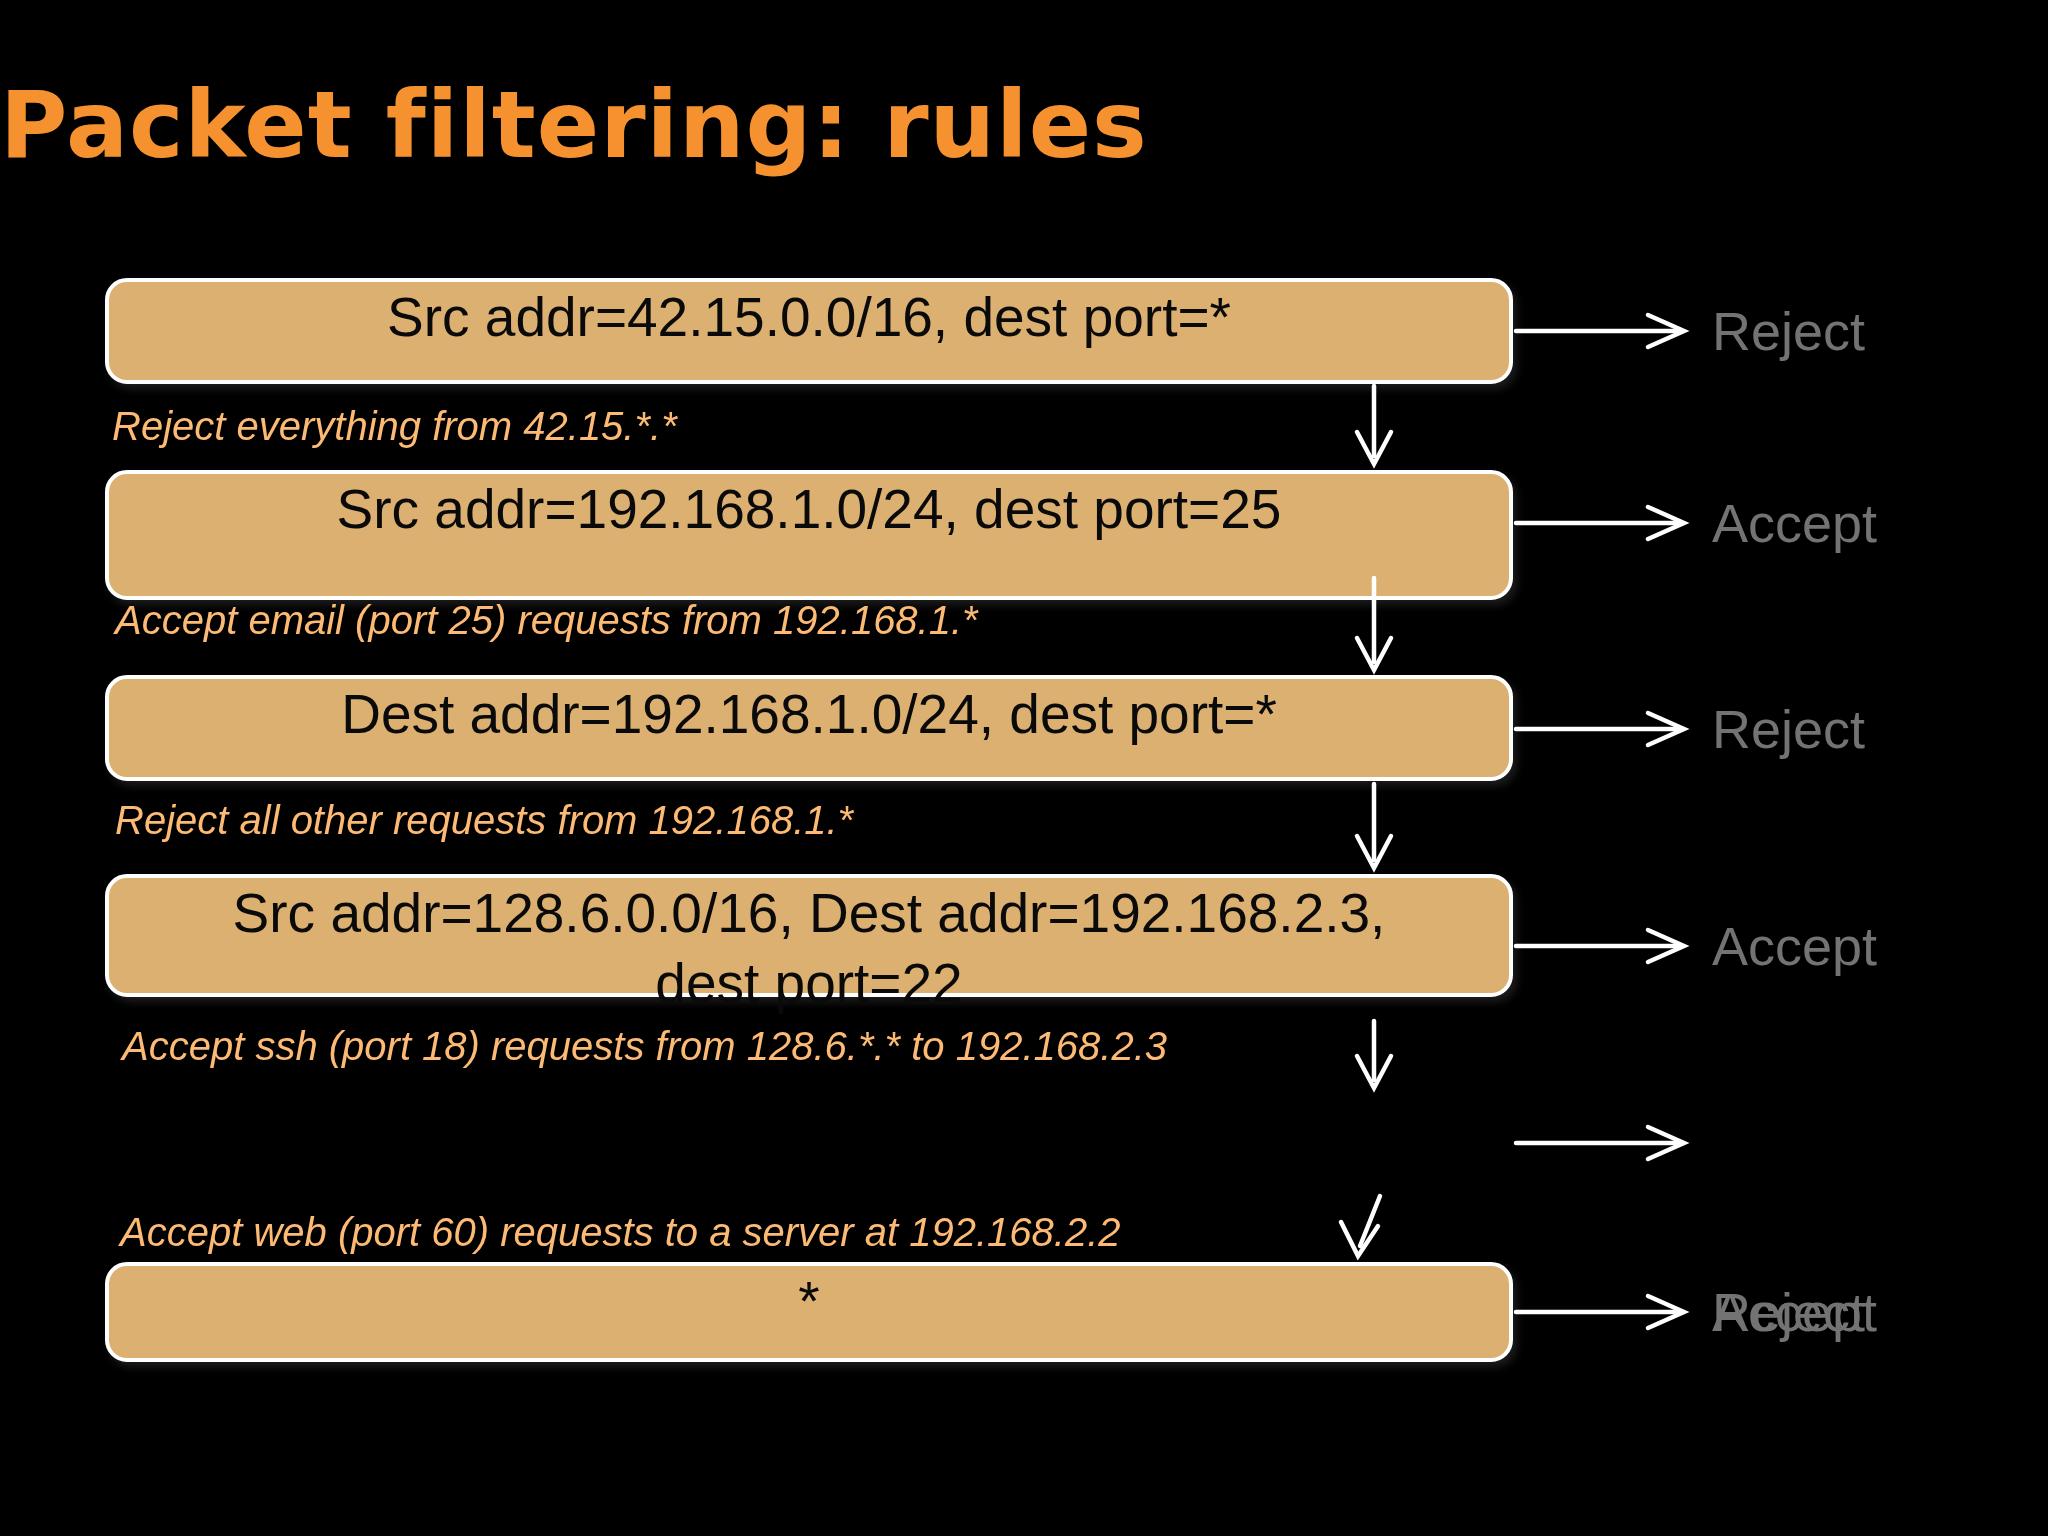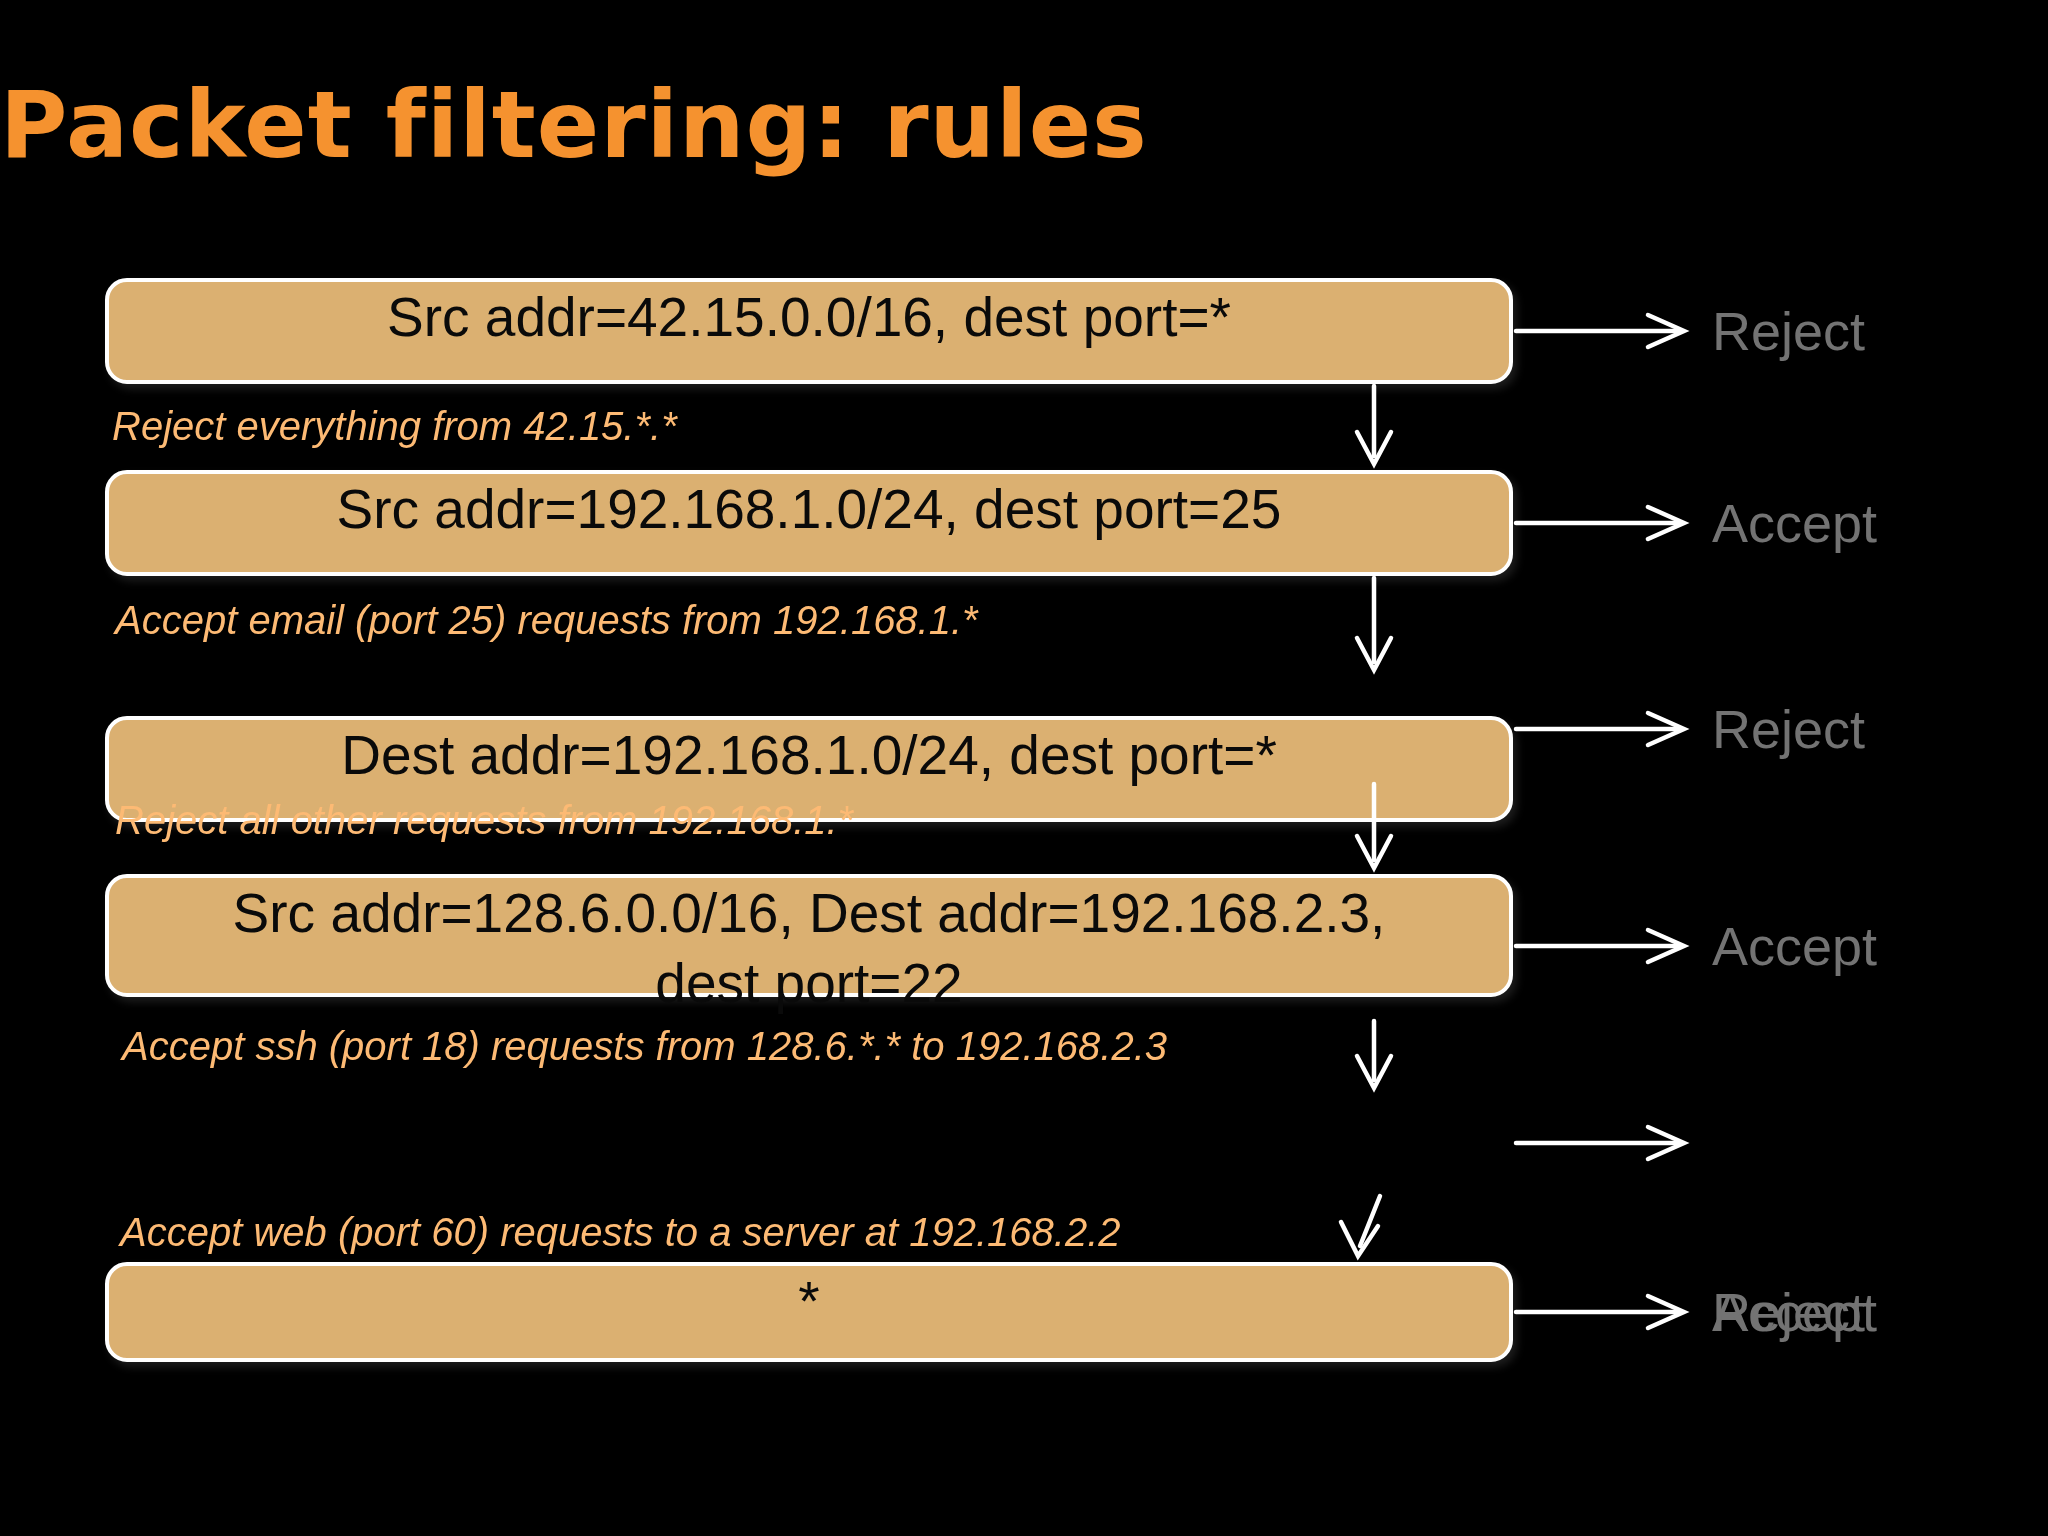--- a/index.html
+++ b/index.html
@@ -84,27 +84,27 @@
 <div id="slide">
 
   <div class="title">Packet filtering: rules</div>
 
   <div class="rule-box" style="top:278px;height:106px">
     <span class="rule-text">Src addr=42.15.0.0/16, dest port=*</span>
   </div>
   <div class="note" style="top:404px;left:112px">Reject everything from 42.15.*.*</div>
   <div class="action" style="top:331px">Reject</div>
 
-  <div class="rule-box" style="top:470px;height:106px">
+  <div class="rule-box" style="top:470px;height:130px">
     <span class="rule-text">Src addr=192.168.1.0/24, dest port=25</span>
   </div>
   <div class="note" style="top:598px;left:115px">Accept email (port 25) requests from 192.168.1.*</div>
   <div class="action" style="top:523px">Accept</div>
 
-  <div class="rule-box" style="top:716px;height:106px">
+  <div class="rule-box" style="top:675px;height:106px">
     <span class="rule-text">Dest addr=192.168.1.0/24, dest port=*</span>
   </div>
   <div class="note" style="top:798px;left:115px">Reject all other requests from 192.168.1.*</div>
   <div class="action" style="top:729px">Reject</div>
 
   <div class="rule-box" style="top:874px;height:123px">
     <span class="rule-text">Src addr=128.6.0.0/16, Dest addr=192.168.2.3,
 dest port=22</span>
   </div>
   <div class="note" style="top:1024px;left:122px">Accept ssh (port 18) requests from 128.6.*.* to 192.168.2.3</div>

